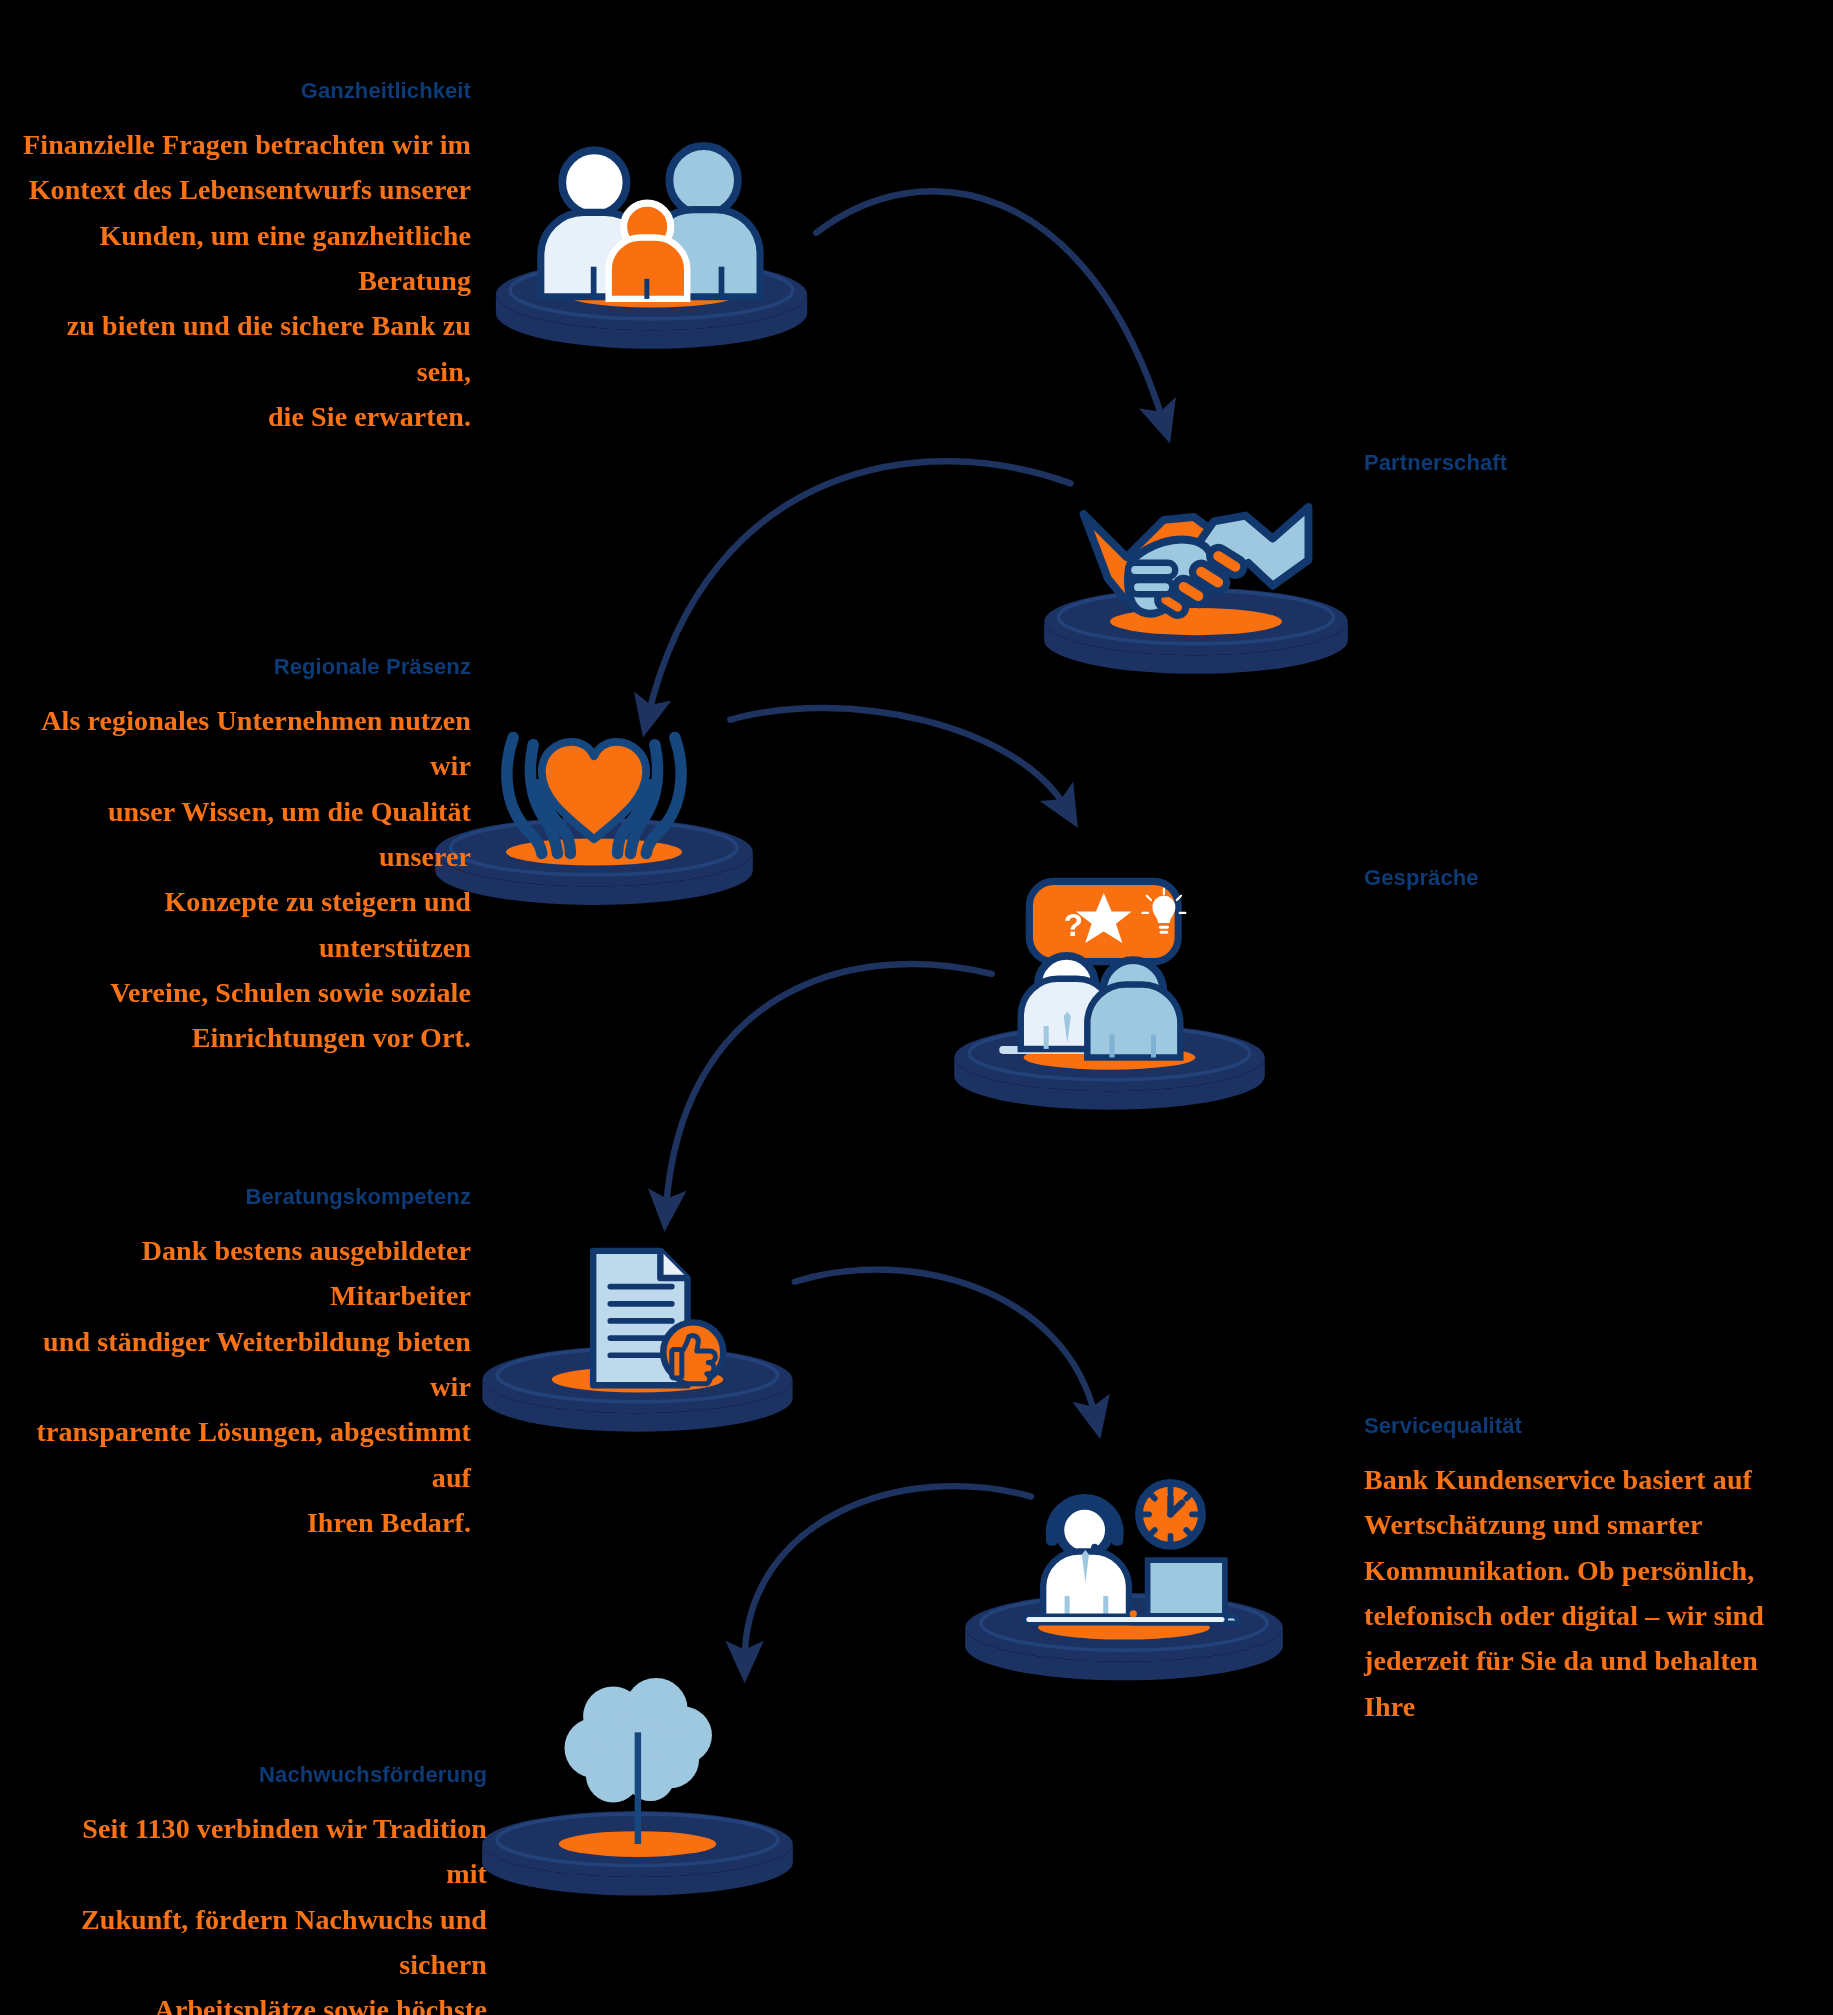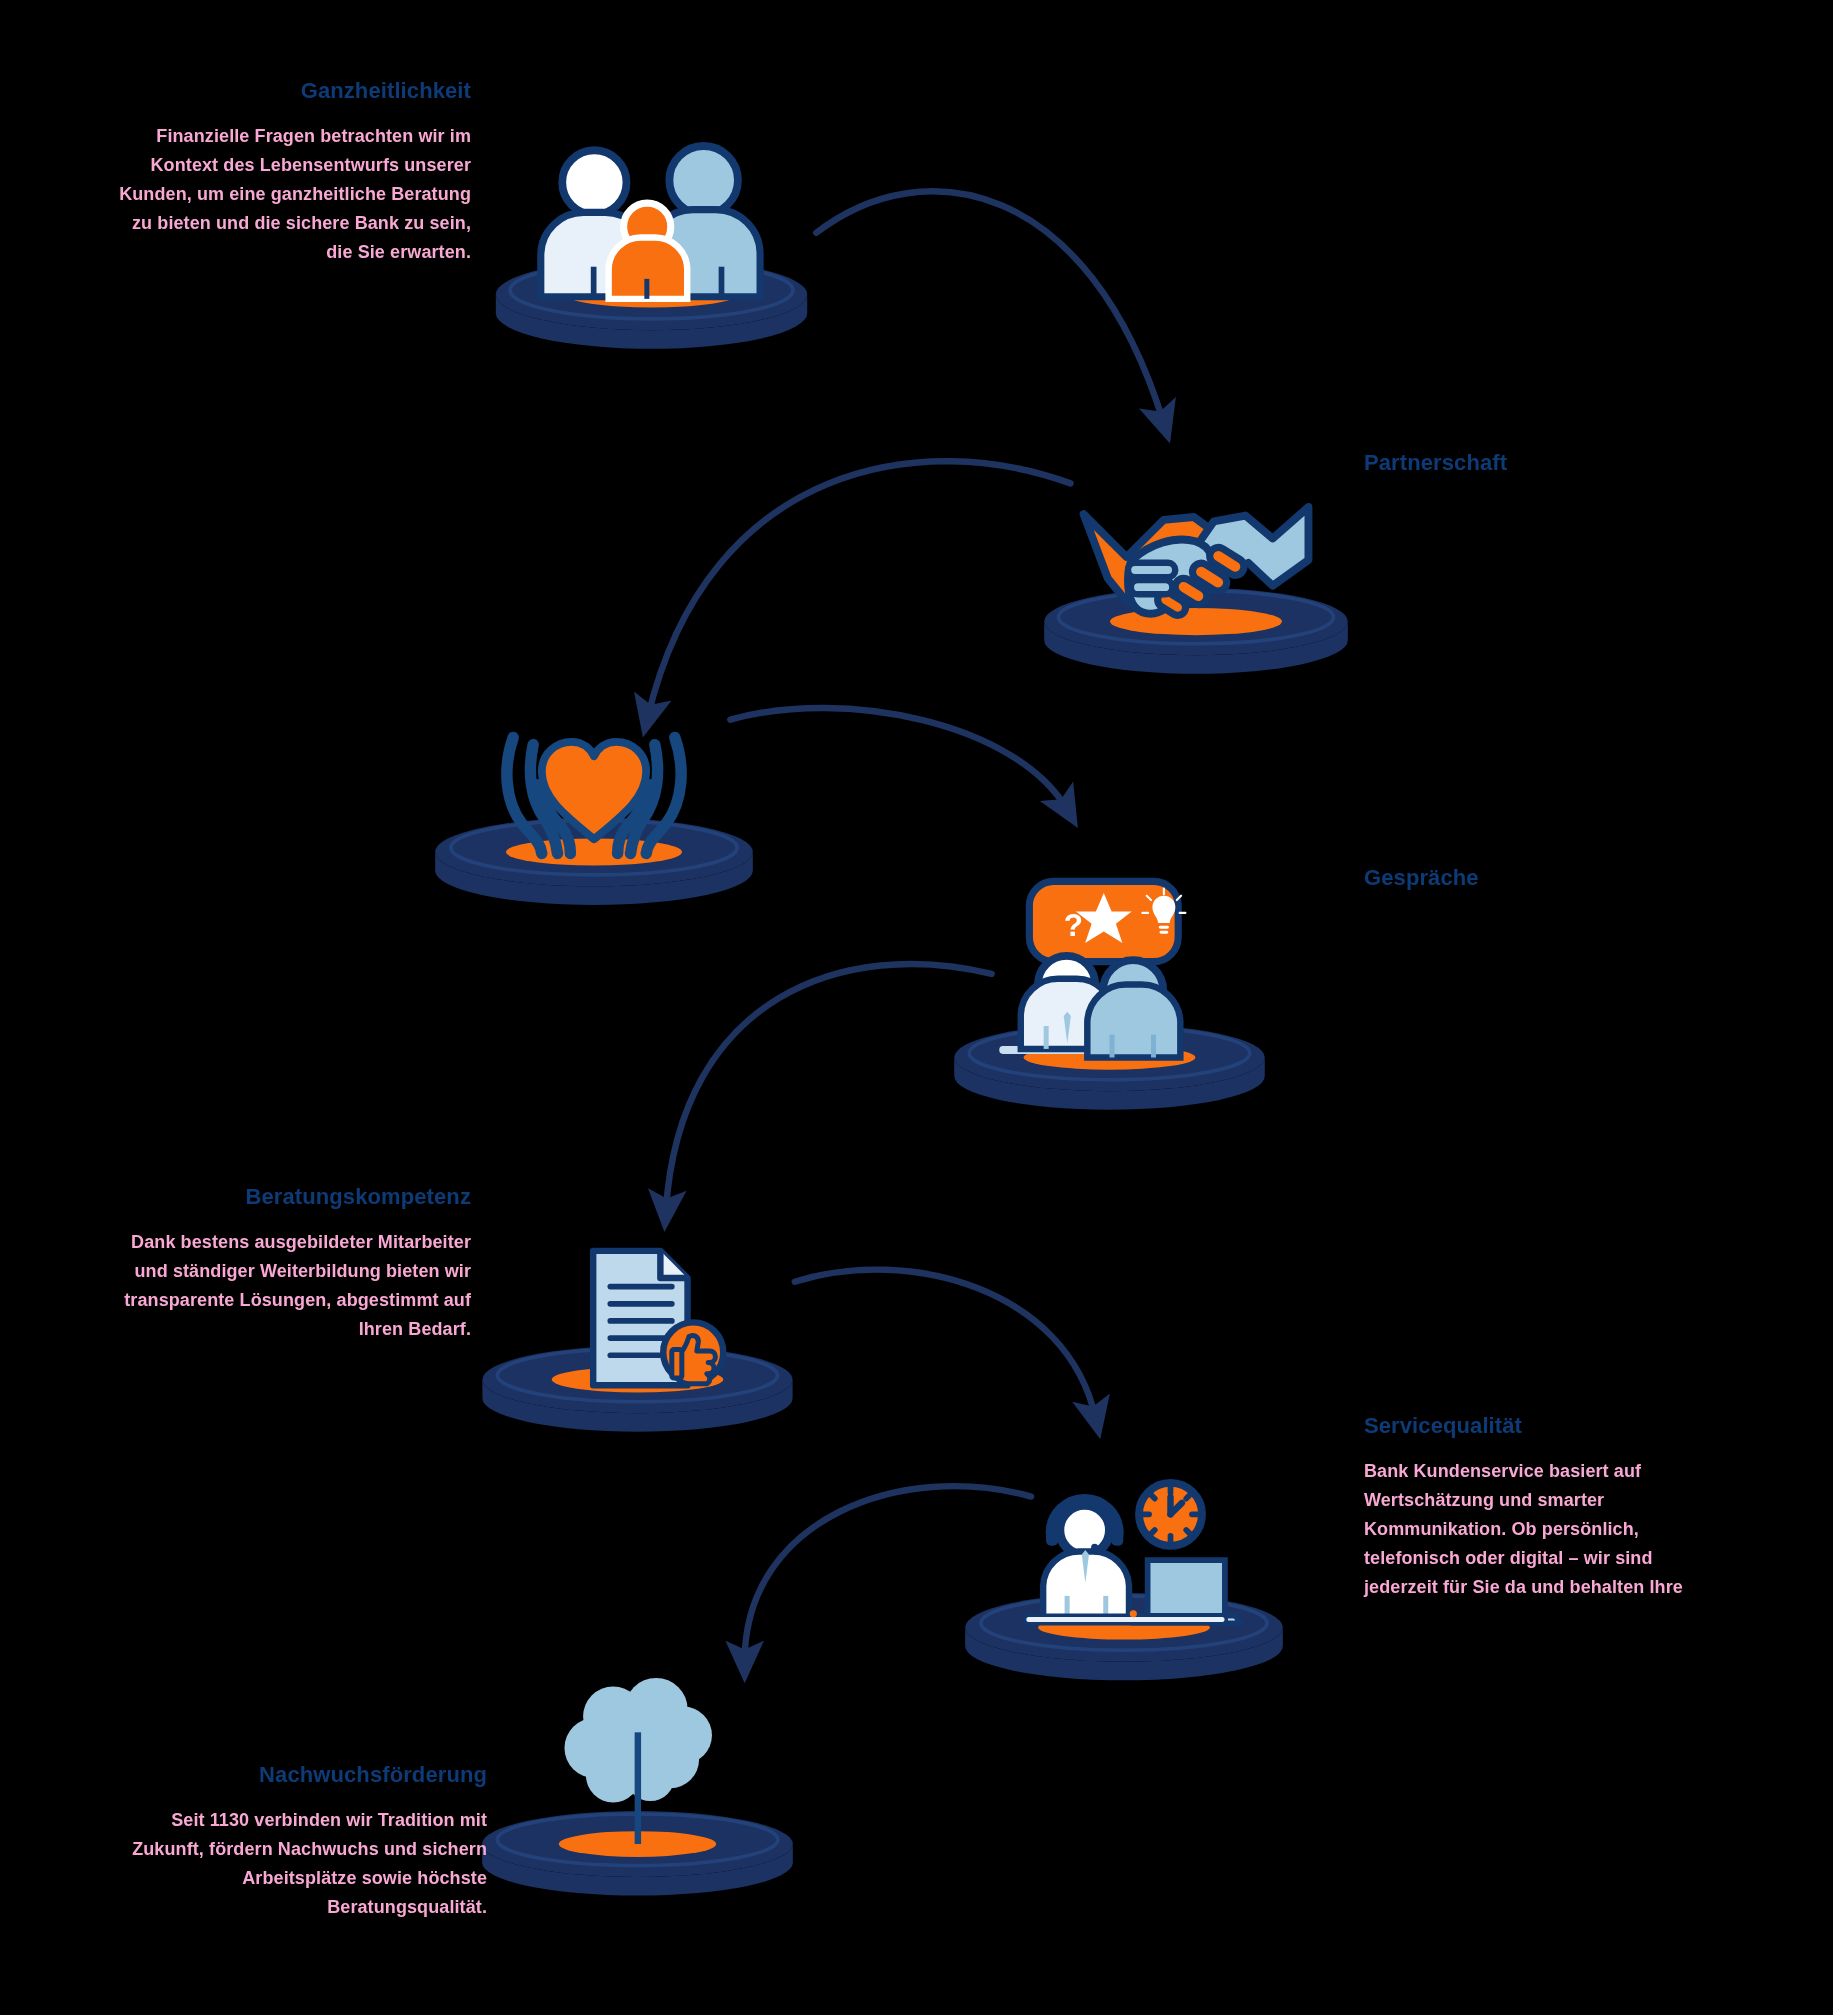--- a/index.html
+++ b/index.html
@@ -12,22 +12,22 @@
   #stage{position:absolute;inset:0;width:1833px;height:2015px;}
 
   .block{position:absolute;width:451px;}
   .block.left{text-align:right;}
   .block.right{text-align:left;}
   .blk-title{
     color:#0d3b77;font-size:22px;font-weight:bold;letter-spacing:0.1px;
     margin:0 0 18.6px 0;line-height:1.1;
   }
   .blk-body{
-    color:#f9a8d4;font-size:18px;font-weight:bold;line-height:1.62;
-    margin:0;white-space:pre-line;letter-spacing:0.1px;
+    color:#f97316;font-size:28px;font-weight:bold;line-height:1.62;
+    margin:0;white-space:pre-line;letter-spacing:0.1px;font-family:Liberation Serif, serif;
   }
 
   .icon-wrap{position:absolute;}
   svg{display:block;overflow:visible;}
   #arrows{position:absolute;left:0;top:0;width:1833px;height:2015px;pointer-events:none;}
 </style>
 </head>
 <body>
 
 <div id="stage">
@@ -257,20 +257,28 @@
 Kontext des Lebensentwurfs unserer
 Kunden, um eine ganzheitliche Beratung
 zu bieten und die sichere Bank zu sein,
 die Sie erwarten.</div>
   </div>
 
   <div class="block right" style="left:1364px;top:451px;">
     <div class="blk-title">Partnerschaft</div>
   </div>
 
+  <div class="block left" style="left:20px;top:655px;">
+    <div class="blk-title">Regionale Präsenz</div>
+    <div class="blk-body">Als regionales Unternehmen nutzen wir
+unser Wissen, um die Qualität unserer
+Konzepte zu steigern und unterstützen
+Vereine, Schulen sowie soziale
+Einrichtungen vor Ort.</div>
+  </div>
 
   <div class="block right" style="left:1364px;top:866px;">
     <div class="blk-title">Gespräche</div>
   </div>
 
   <div class="block left" style="left:20px;top:1185px;">
     <div class="blk-title">Beratungskompetenz</div>
     <div class="blk-body">Dank bestens ausgebildeter Mitarbeiter
 und ständiger Weiterbildung bieten wir
 transparente Lösungen, abgestimmt auf

